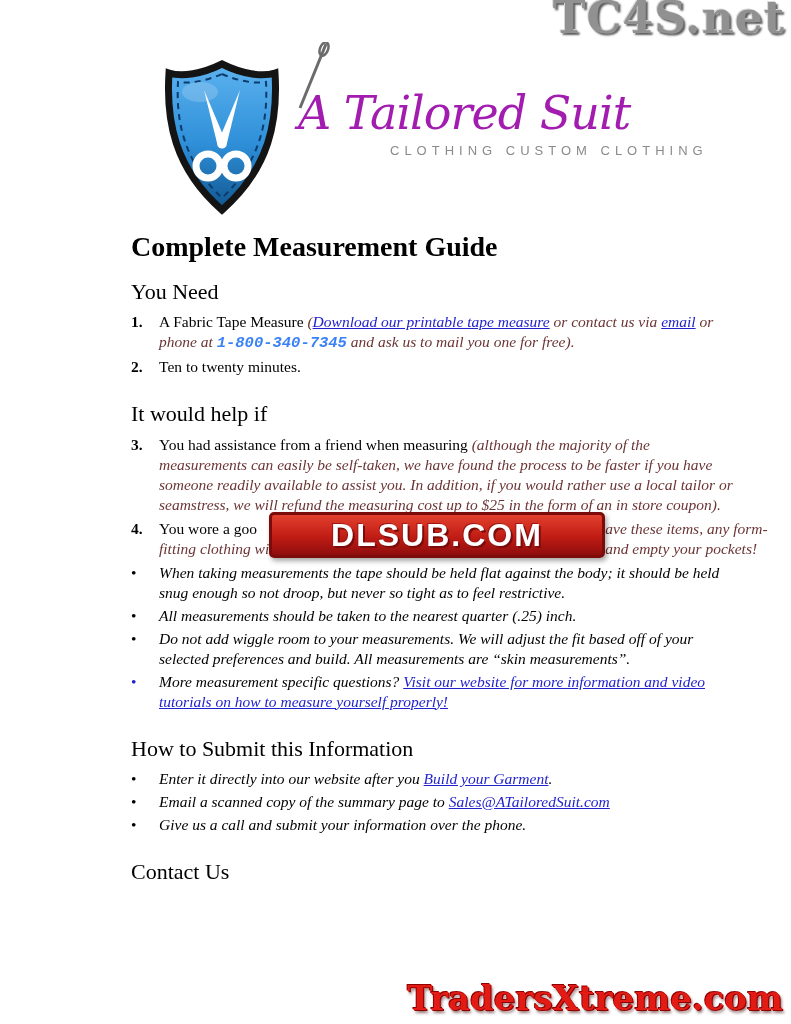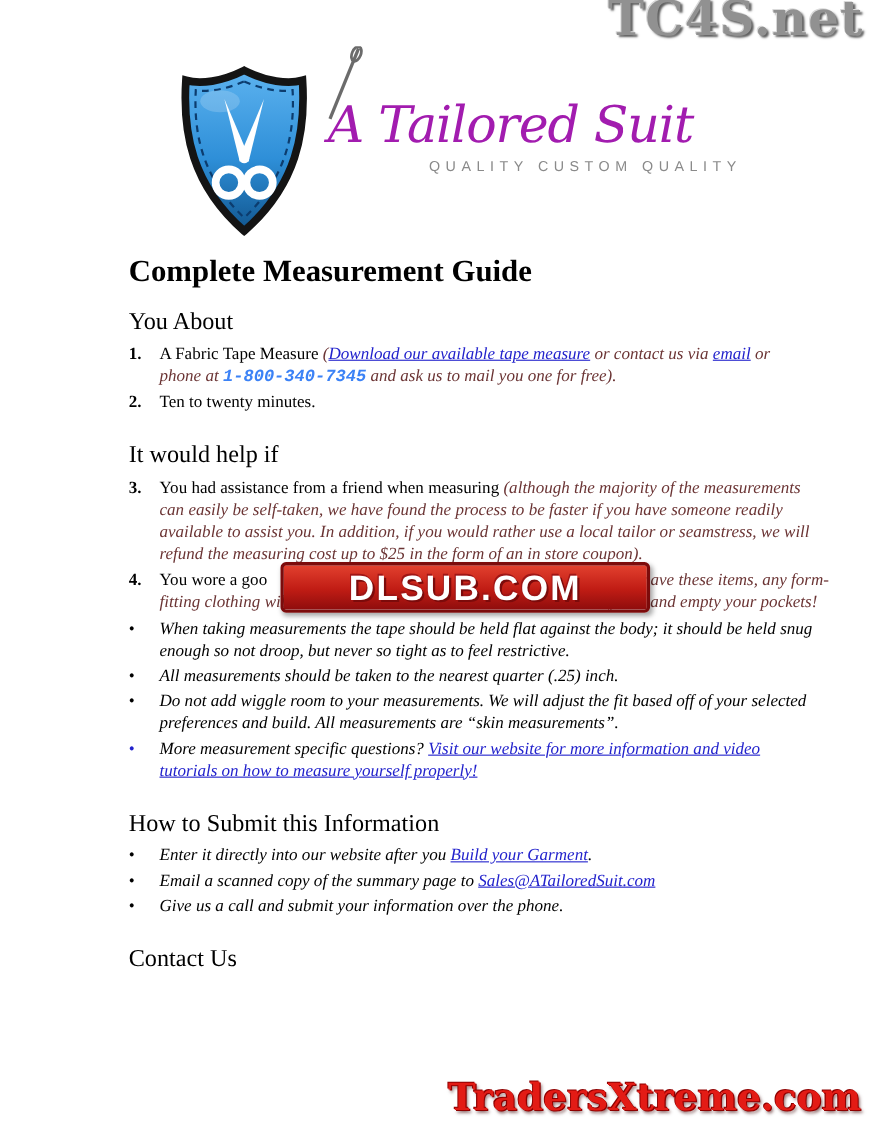--- a/index.html
+++ b/index.html
@@ -28,21 +28,21 @@
     color:#8a8a8a; margin-top:4px; margin-left:92px; white-space:nowrap;
   }
   .needle { position:absolute; left:-6px; top:-16px; }
 
   .doc { padding:0 50px 0 117px; }
   .title { margin:0; padding-top:232px; font-size:28px; font-weight:bold; line-height:1.1; }
   .sec-h { font-size:22px; font-weight:normal; margin:0; line-height:1.2; }
   .sec-h.m1 { margin-top:16px; margin-bottom:7px; }
   .sec-h.m2 { margin-top:24px; margin-bottom:7px; }
 
-  .body-txt { font-size:15.5px; line-height:20px; }
+  .body-txt { font-size:15.5px; line-height:20px;margin-left:14px; }
   .li { display:flex; margin-bottom:4px; }
   .li .num { width:28px; font-weight:bold; flex:0 0 28px; }
   .li .content { flex:1; }
 
   .bli { display:flex; margin-bottom:3px; }
   .bli::before { content:"\2022"; flex:0 0 28px; width:28px; }
   .bli.blue-bullet::before { color:#2222cc; }
   .bli .content { flex:1;font-style:italic; }
 
   .note { font-style:italic; color:#6b3434; }
@@ -106,34 +106,34 @@
       </svg>
     </div>
     <div class="brand">
       <div class="needle">
         <svg width="40" height="70" viewBox="0 0 40 70">
           <line x1="34" y1="2" x2="8" y2="66" stroke="#6b6b6b" stroke-width="3"></line>
           <ellipse cx="32" cy="7" rx="4" ry="7" transform="rotate(22 32 7)" fill="none" stroke="#6b6b6b" stroke-width="2.5"></ellipse>
         </svg>
       </div>
       <div class="brand-name">A Tailored Suit</div>
-      <div class="brand-tagline">QUALITY CUSTOM QUALITY</div>
+      <div class="brand-tagline">CLOTHING CUSTOM CLOTHING</div>
     </div>
   </div>
 
   <div class="doc body-txt">
 
     <h1 class="title">Complete Measurement Guide</h1>
 
-    <h2 class="sec-h m1">You About</h2>
+    <h2 class="sec-h m1">You Need</h2>
 
     <div class="li">
       <span class="num">1.</span>
       <div class="content">
-        <span>A Fabric Tape Measure </span><span class="note">(</span><a class="link it" href="#">Download our available tape measure</a><span class="note"> or contact us via </span><a class="link it" href="#">email</a><span class="note"> or phone at </span><span class="phone it">1-800-340-7345</span><span class="note"> and ask us to mail you one for free).</span>
+        <span>A Fabric Tape Measure </span><span class="note">(</span><a class="link it" href="#">Download our printable tape measure</a><span class="note"> or contact us via </span><a class="link it" href="#">email</a><span class="note"> or phone at </span><span class="phone it">1-800-340-7345</span><span class="note"> and ask us to mail you one for free).</span>
       </div>
     </div>
 
     <div class="li">
       <span class="num">2.</span>
       <div class="content">Ten to twenty minutes.</div>
     </div>
 
     <h2 class="sec-h m2">It would help if</h2>
 

